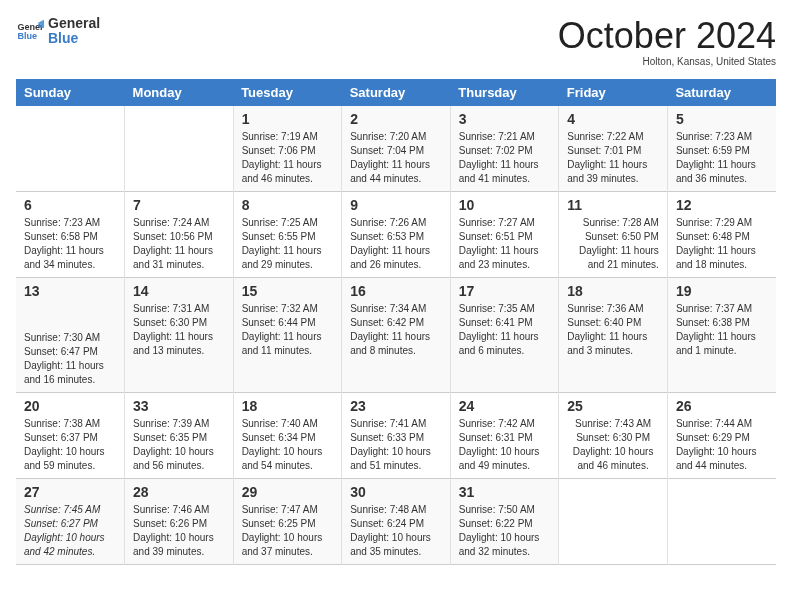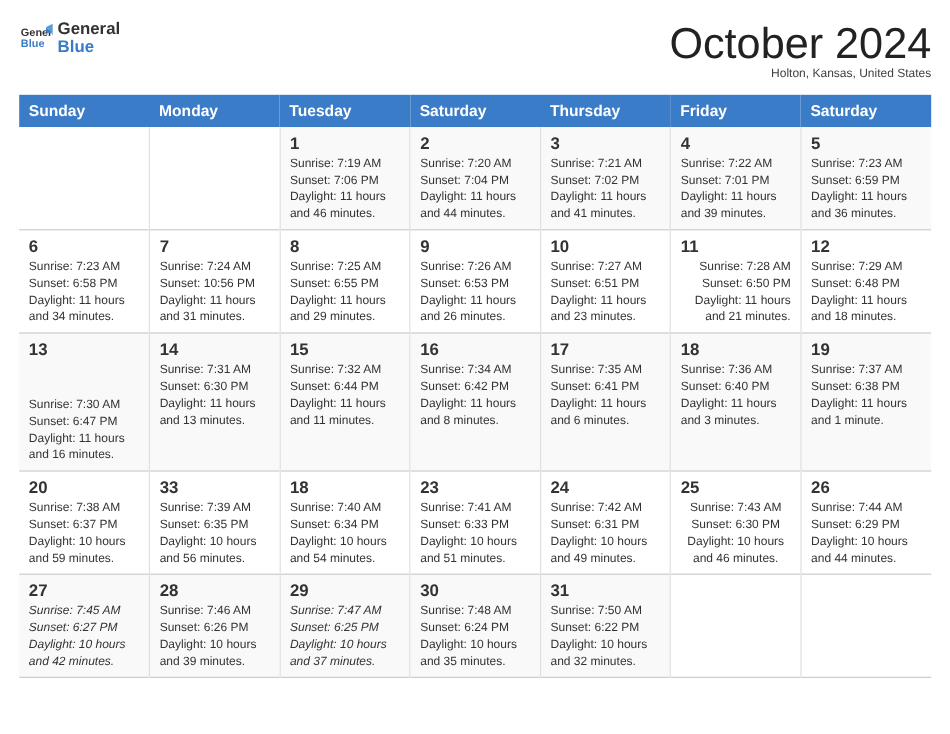--- a/index.html
+++ b/index.html
@@ -298,21 +298,21 @@
 Daylight: 10 hours and 42 minutes.</div>
         </td>
         <td>
           <span class="day-number">28</span>
           <div class="day-info" style="white-space: pre-line;">Sunrise: 7:46 AM
 Sunset: 6:26 PM
 Daylight: 10 hours and 39 minutes.</div>
         </td>
         <td>
           <span class="day-number">29</span>
-          <div class="day-info" style="white-space: pre-line; font-style: italic;">Sunrise: 7:47 AM
+          <div class="day-info" style="white-space: pre-line;">Sunrise: 7:47 AM
 Sunset: 6:25 PM
 Daylight: 10 hours and 37 minutes.</div>
         </td>
         <td>
           <span class="day-number">30</span>
           <div class="day-info" style="white-space: pre-line;">Sunrise: 7:48 AM
 Sunset: 6:24 PM
 Daylight: 10 hours and 35 minutes.</div>
         </td>
         <td>

